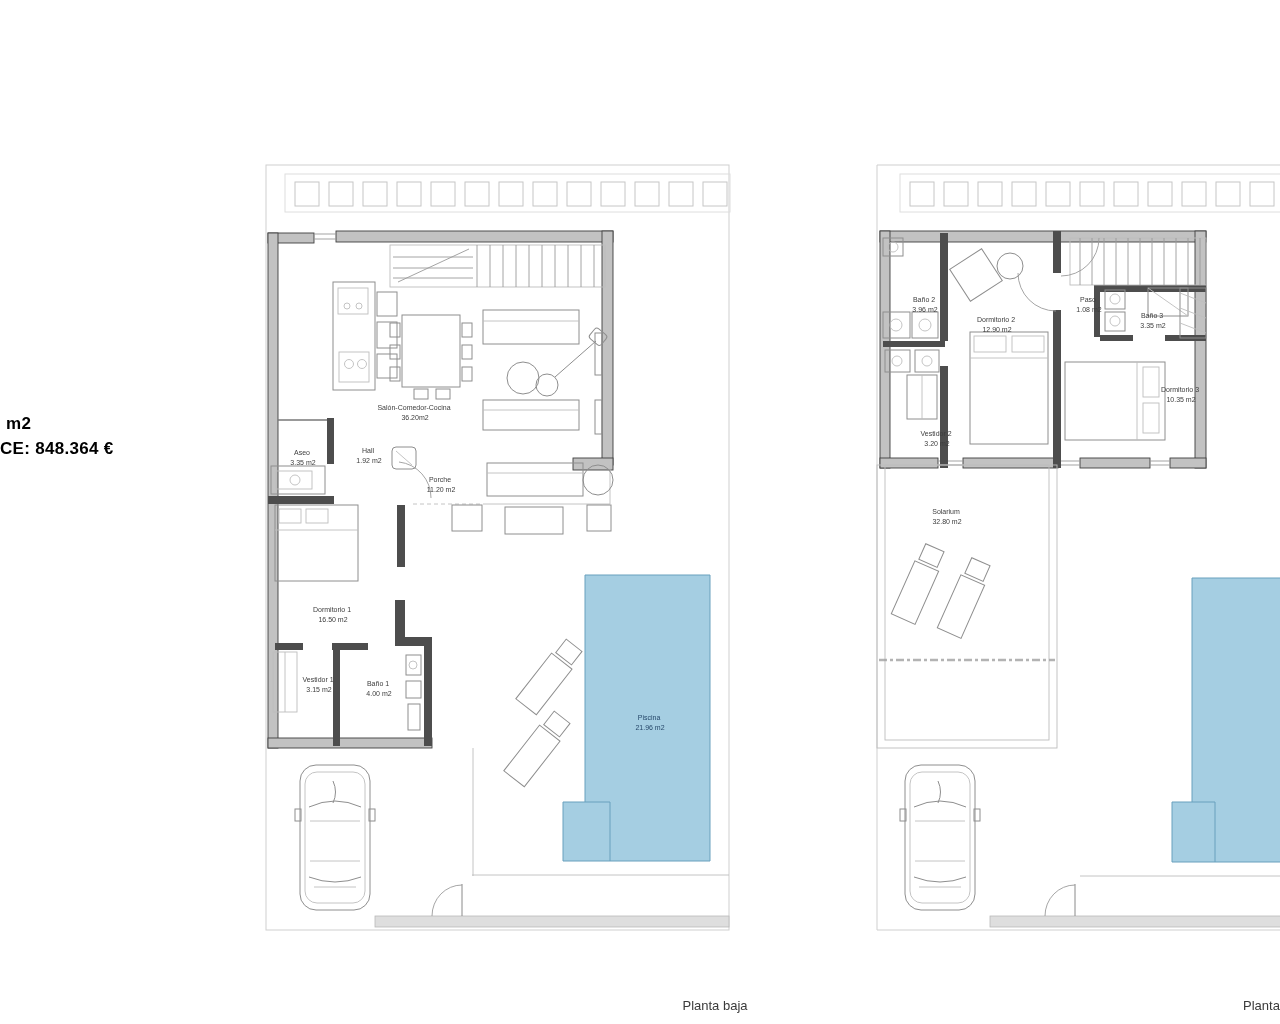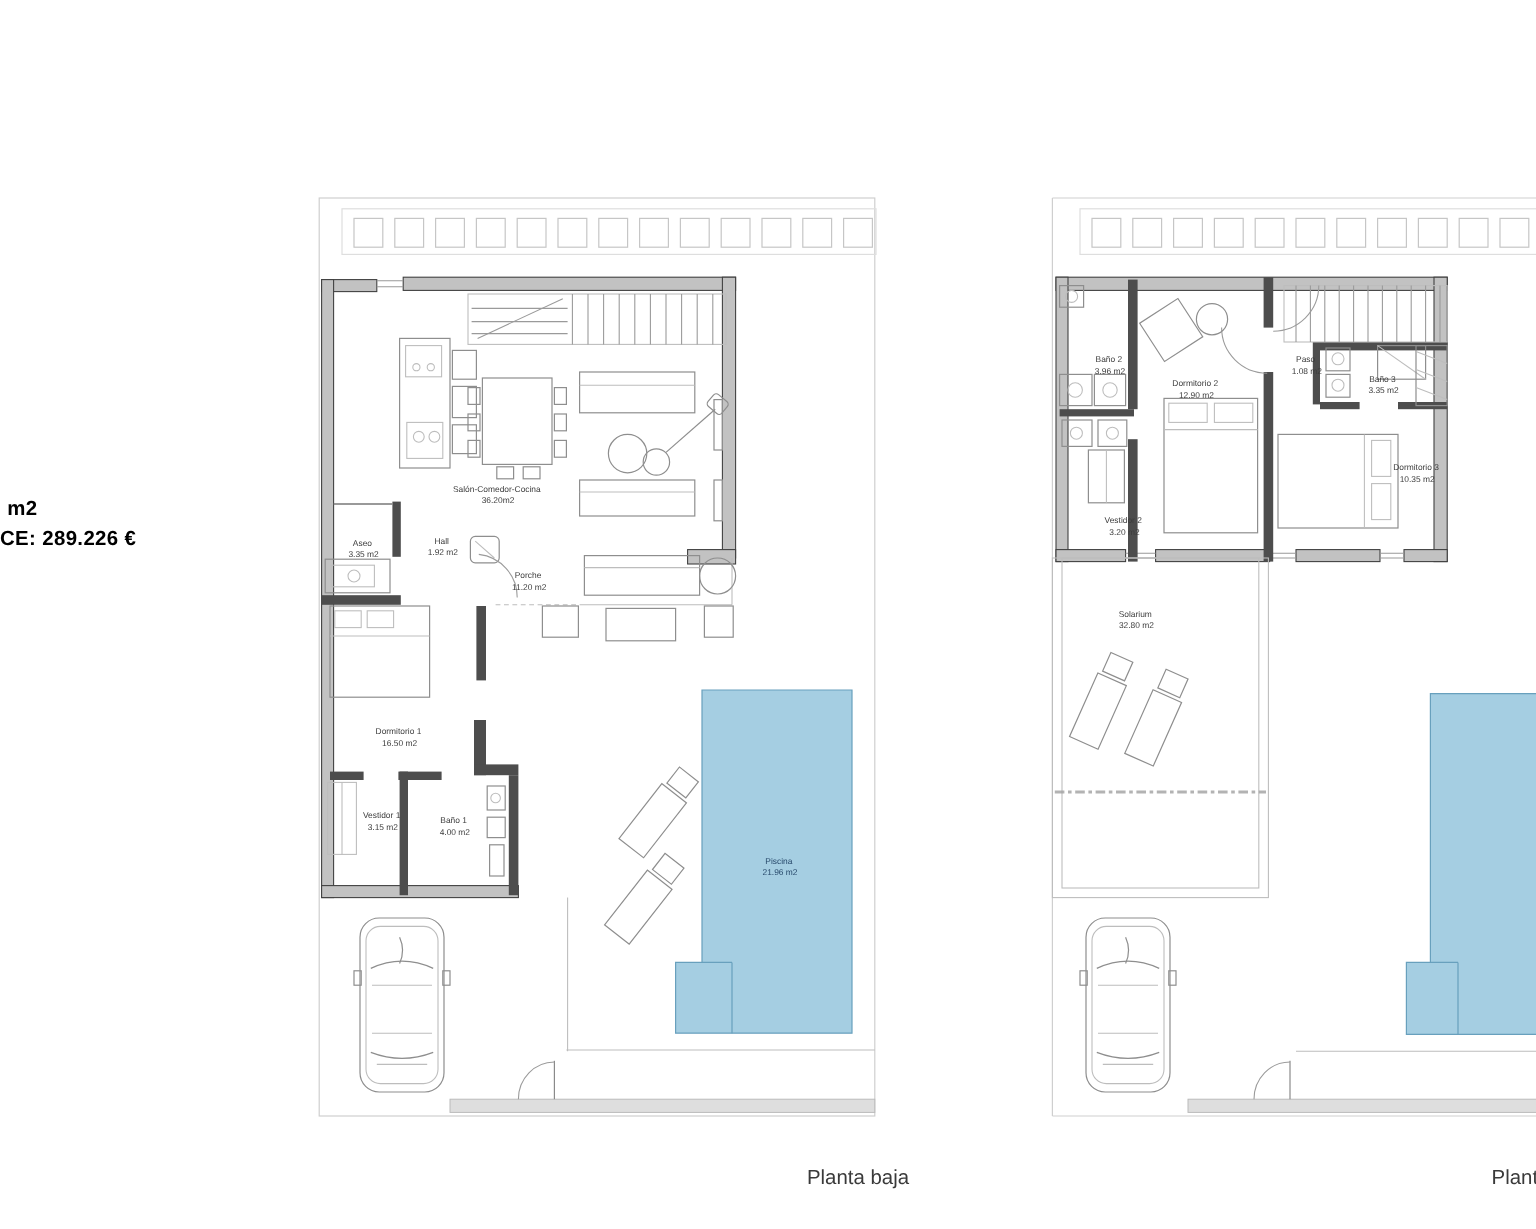--- a/index.html
+++ b/index.html
@@ -1,19 +1,19 @@
 <!DOCTYPE html>
 <html><head>
 <meta charset="utf-8">
 <style>
   html,body{margin:0;padding:0;}
   .screen{position:relative;width:1280px;height:1024px;background:#ffffff;overflow:hidden;
           font-family:"Liberation Sans",sans-serif;}
   .price-line{position:absolute;font-weight:bold;color:#000000;font-size:17px;letter-spacing:.3px;white-space:nowrap;}
-  .caption{position:absolute;font-size:17px;color:#3a3a3a;white-space:nowrap;}
+  .caption{position:absolute;font-size:13px;color:#3a3a3a;white-space:nowrap;margin-top:26px;}
   svg{position:absolute;overflow:hidden;}
   .plot{fill:none;stroke:#cfcfcf;stroke-width:1;}
   .band{fill:none;stroke:#dedede;stroke-width:1;}
   .sq{fill:none;stroke:#c6c6c6;stroke-width:1;}
   .wall{fill:#c2c2c2;stroke:#3f3f3f;stroke-width:0.9;}
   .iwall{fill:#4d4d4d;stroke:none;}
   .furn{fill:#ffffff;stroke:#8e8e8e;stroke-width:1;}
   .furno{fill:none;stroke:#8e8e8e;stroke-width:1;}
   .lite{fill:none;stroke:#bdbdbd;stroke-width:0.9;}
   .stair{fill:none;stroke:#9a9a9a;stroke-width:0.9;}
@@ -25,21 +25,21 @@
   .dash{fill:none;stroke:#a0a0a0;stroke-width:2.5;stroke-dasharray:8 3 3 3;opacity:.8;}
   .arc{fill:none;stroke:#9b9b9b;stroke-width:0.9;}
   .paving{fill:#dedede;stroke:#b9b9b9;stroke-width:0.8;}
 </style>
 </head>
 <body>
 
 <div class="screen">
 
   <div class="price-line" style="left:6px;top:414px;">m2</div>
-  <div class="price-line" style="left:0px;top:439px;">CE: 289.226 €</div>
+  <div class="price-line" style="left:0px;top:439px;">CE: 848.364 €</div>
 
   <svg style="left:265px;top:160px;" width="470" height="775" viewBox="0 0 470 775">
     <defs>
       <g id="car">
         <rect x="0" y="0" width="70" height="145" rx="16" class="furno"></rect>
         <rect x="5" y="7" width="60" height="131" rx="12" class="lite"></rect>
         <path d="M9,42 Q35,30 61,42" class="furno"></path>
         <path d="M9,112 Q35,122 61,112" class="furno"></path>
         <path d="M10,56 H60 M10,96 H60" class="lite"></path>
         <path d="M33,16 Q38,27 33,38" class="furno"></path>

